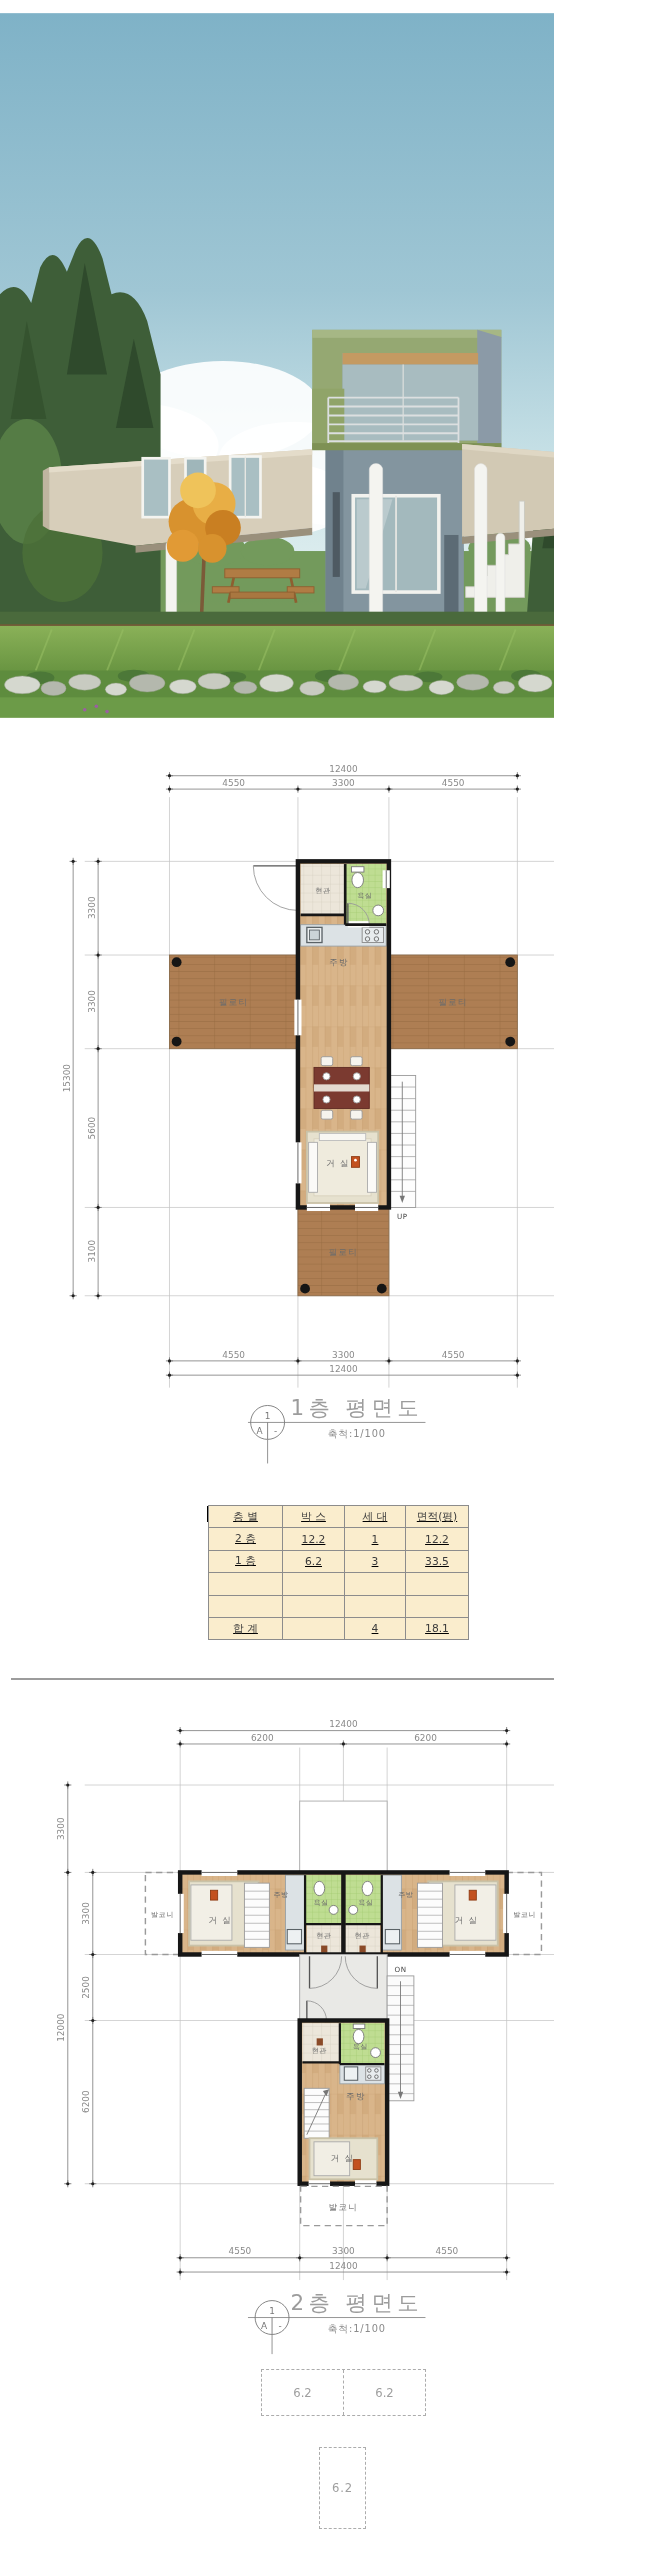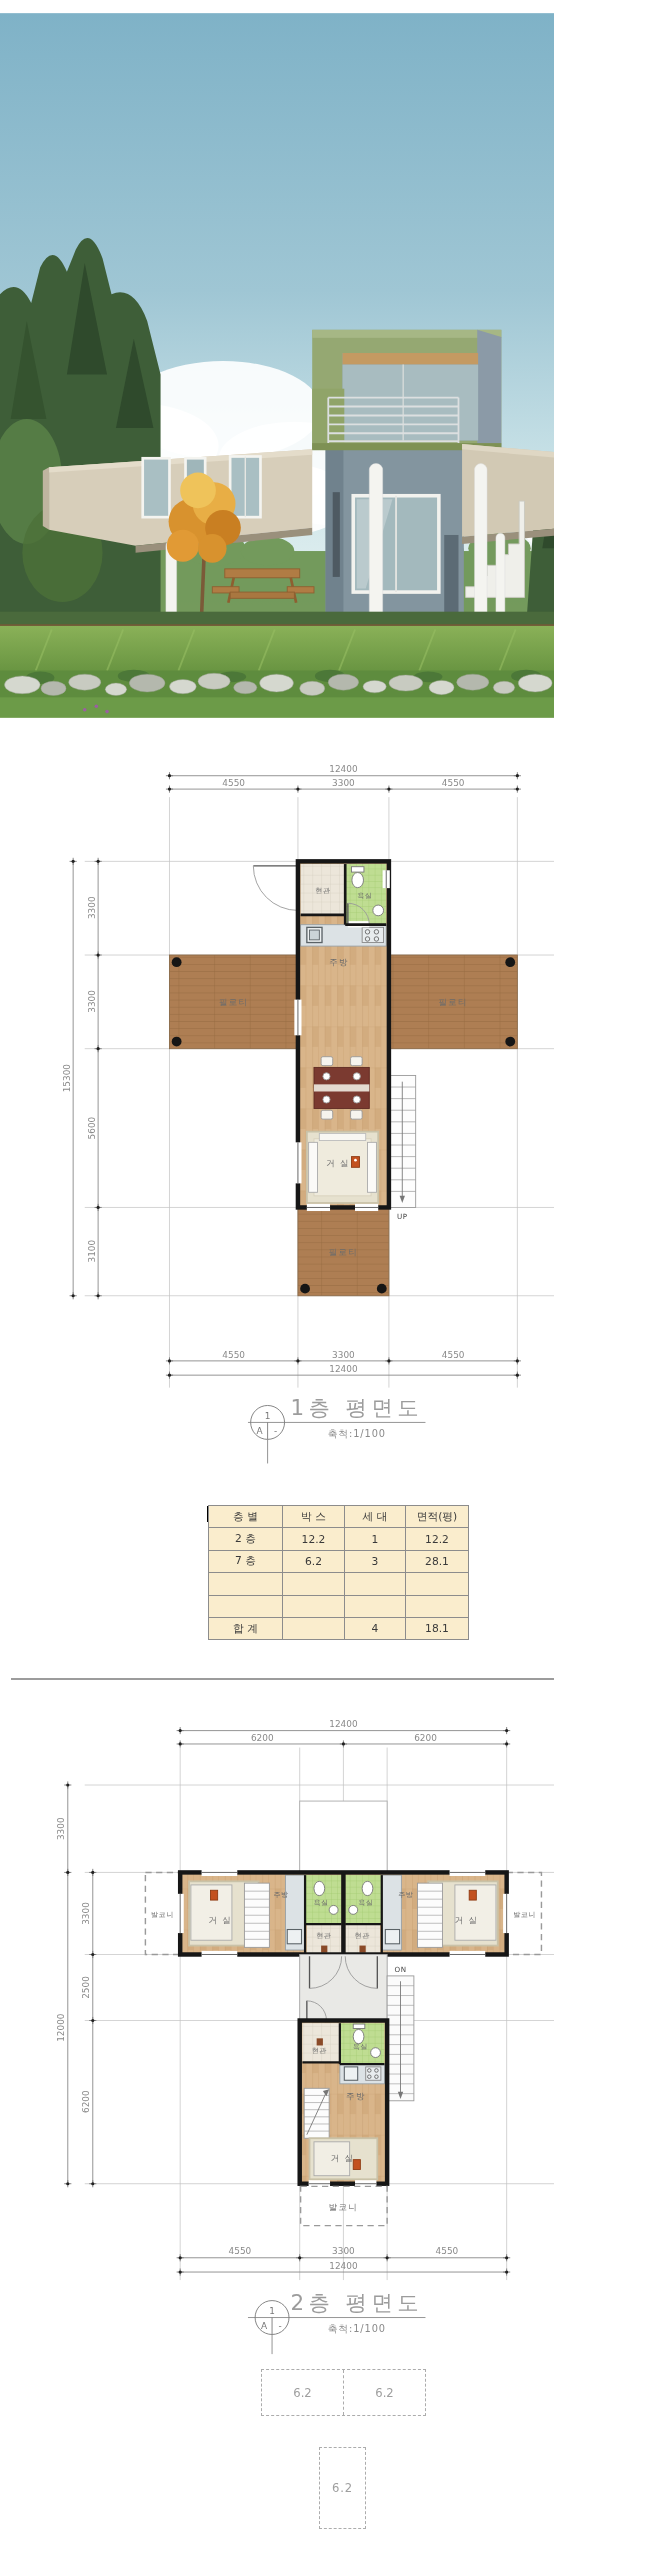--- a/index.html
+++ b/index.html
@@ -9,21 +9,21 @@
   .dim{font-size:10px;fill:#8a8a8a;}
   .room{font-size:9.5px;fill:#6b6b6b;letter-spacing:1.5px;}
   .roomsm{font-size:8px;fill:#6b6b6b;letter-spacing:0.5px;}
   .up{font-size:8px;fill:#444;letter-spacing:0.5px;}
   .title{font-size:24px;fill:#9c9c9c;letter-spacing:5px;}
   .scalelb{font-size:11px;fill:#8a8a8a;letter-spacing:1px;}
   .sym{font-size:10px;fill:#777;}
   .abs{position:absolute;}
   .heading{display:flex;align-items:center;gap:8px;color:#a6a6a6;font-size:21.4px;letter-spacing:6.2px;margin-top:27px;}
   .heading .sq{width:16px;height:16px;background:#000;flex:0 0 auto;}
-  table.area{border-collapse:collapse;background:#faedcd;}
+  table.area{border-collapse:collapse;background:#faedcd;text-decoration:underline;}
   table.area td,table.area th{border:0.9px solid #8c8c8c;font-size:10.7px;font-weight:normal;
         color:#3a3a3a;text-align:center;padding:0;height:21.4px;}
   table.area{border:1.8px solid #6f6f6f;}
   .dashedbox{border:1.8px dashed #acacac;color:#9f9f9f;font-size:11.6px;
         display:flex;align-items:center;justify-content:center;letter-spacing:0.9px;}
   .divider{background:#9c9c9c;}
 </style>
 </head>
 <body>
 
@@ -456,24 +456,24 @@
       <th style="width:60px">세 대</th>
       <th style="width:62px">면적(평)</th>
     </tr>
     <tr>
       <td>2 층</td>
       <td>12.2</td>
       <td>1</td>
       <td>12.2</td>
     </tr>
     <tr>
-      <td>7 층</td>
+      <td>1 층</td>
       <td>6.2</td>
       <td>3</td>
-      <td>28.1</td>
+      <td>33.5</td>
     </tr>
     <tr>
       <td></td>
       <td></td>
       <td></td>
       <td></td>
     </tr>
     <tr>
       <td></td>
       <td></td>

